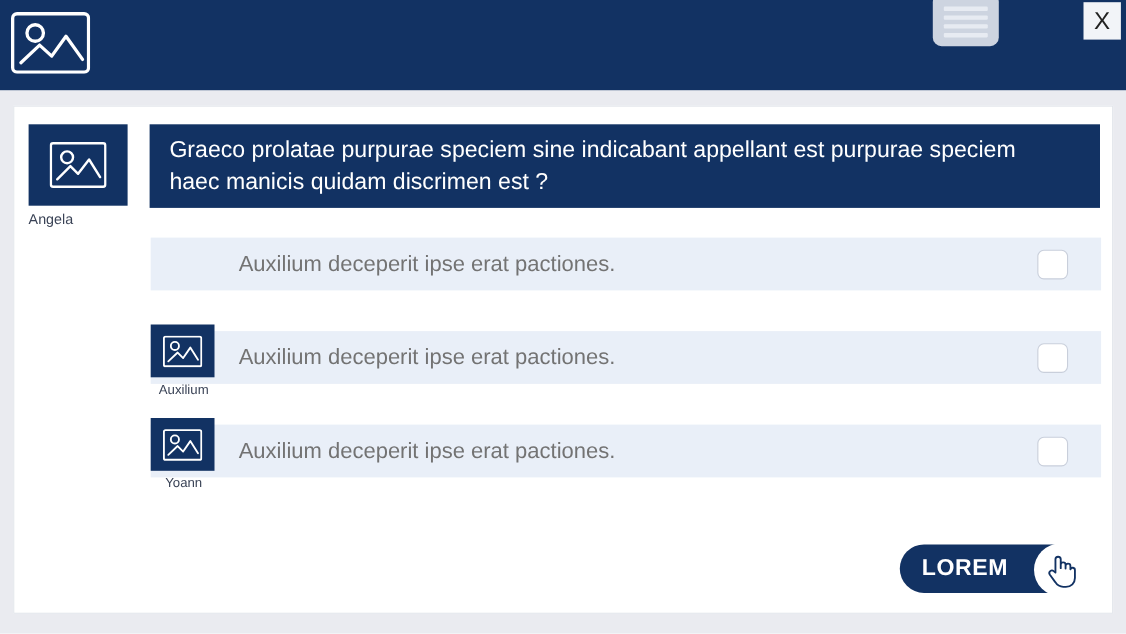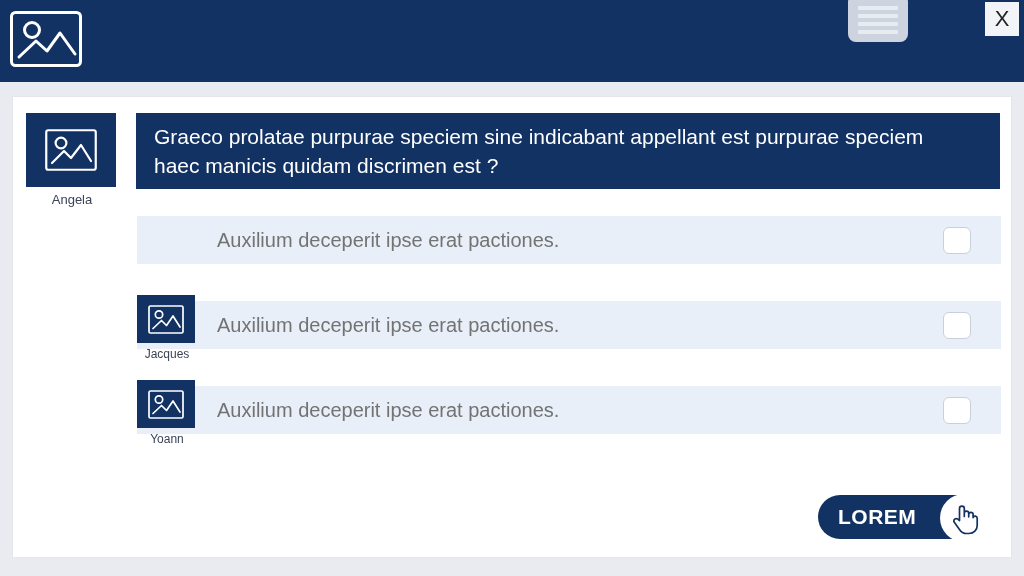--- a/index.html
+++ b/index.html
@@ -91,21 +91,20 @@
   
   .question-row {
     position: absolute;
     left: 13px; top: 16px;
     width: 974px; height: 80px;
   }
   .avatar-block {
     position: absolute;
     left: 0; top: 0;
     width: 92px;
-    text-align: center;
   }
   .avatar {
     width: 90px; height: 74px;
     background: #123263;
     box-sizing: border-box;
     display: flex;
     align-items: center;
     justify-content: center;
   }
   .avatar-name {
@@ -279,21 +278,21 @@
     <div class="option">
       <div class="option-bg"></div>
       <div class="opt-avatar-block">
         <div class="opt-avatar">
           <svg width="36" height="29" viewBox="0 0 36 29">
             <rect x="1" y="1" width="34" height="27" rx="1.5" fill="none" stroke="#ffffff" stroke-width="1.7"></rect>
             <circle cx="11" cy="9.5" r="3.7" fill="none" stroke="#ffffff" stroke-width="1.7"></circle>
             <polyline points="5,23.5 13.5,15.5 18.5,20.5 25,11 32,22" fill="none" stroke="#ffffff" stroke-width="1.7" stroke-linejoin="round" stroke-linecap="round"></polyline>
           </svg>
         </div>
-        <div class="opt-avatar-name">Jacques</div>
+        <div class="opt-avatar-name">Auxilium</div>
       </div>
       <div class="option-text">Auxilium deceperit ipse erat pactiones.</div>
       <div class="option-checkbox"></div>
     </div>
 
     <div class="option">
       <div class="option-bg"></div>
       <div class="opt-avatar-block">
         <div class="opt-avatar">
           <svg width="36" height="29" viewBox="0 0 36 29">

